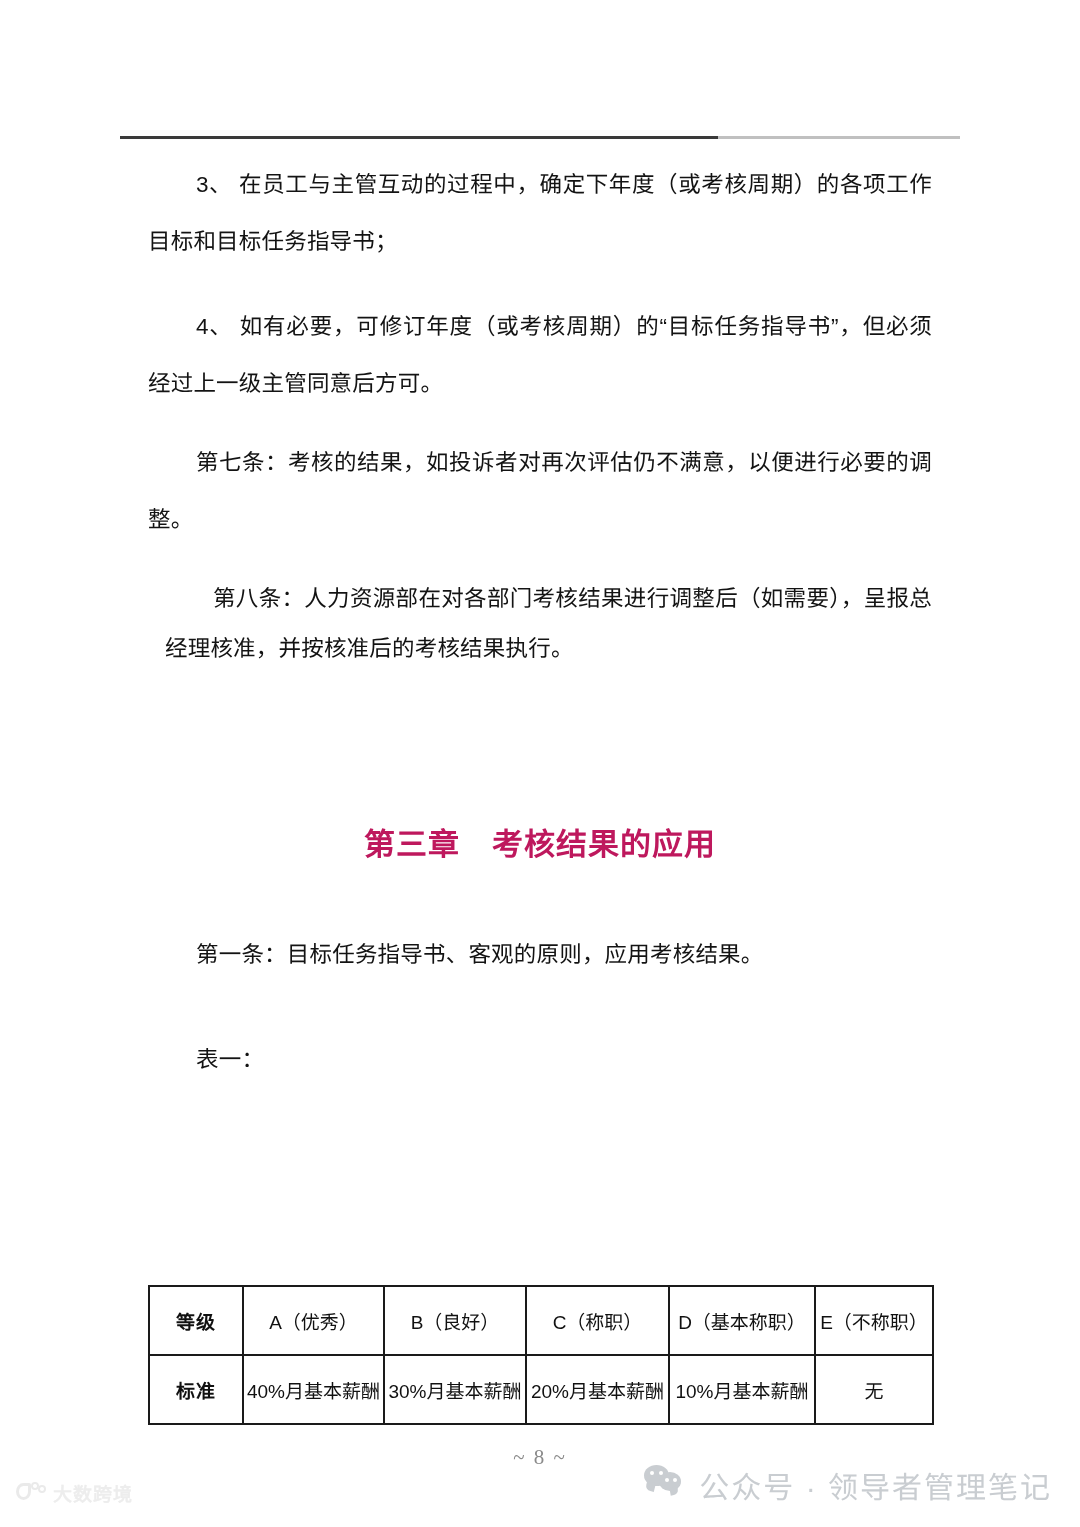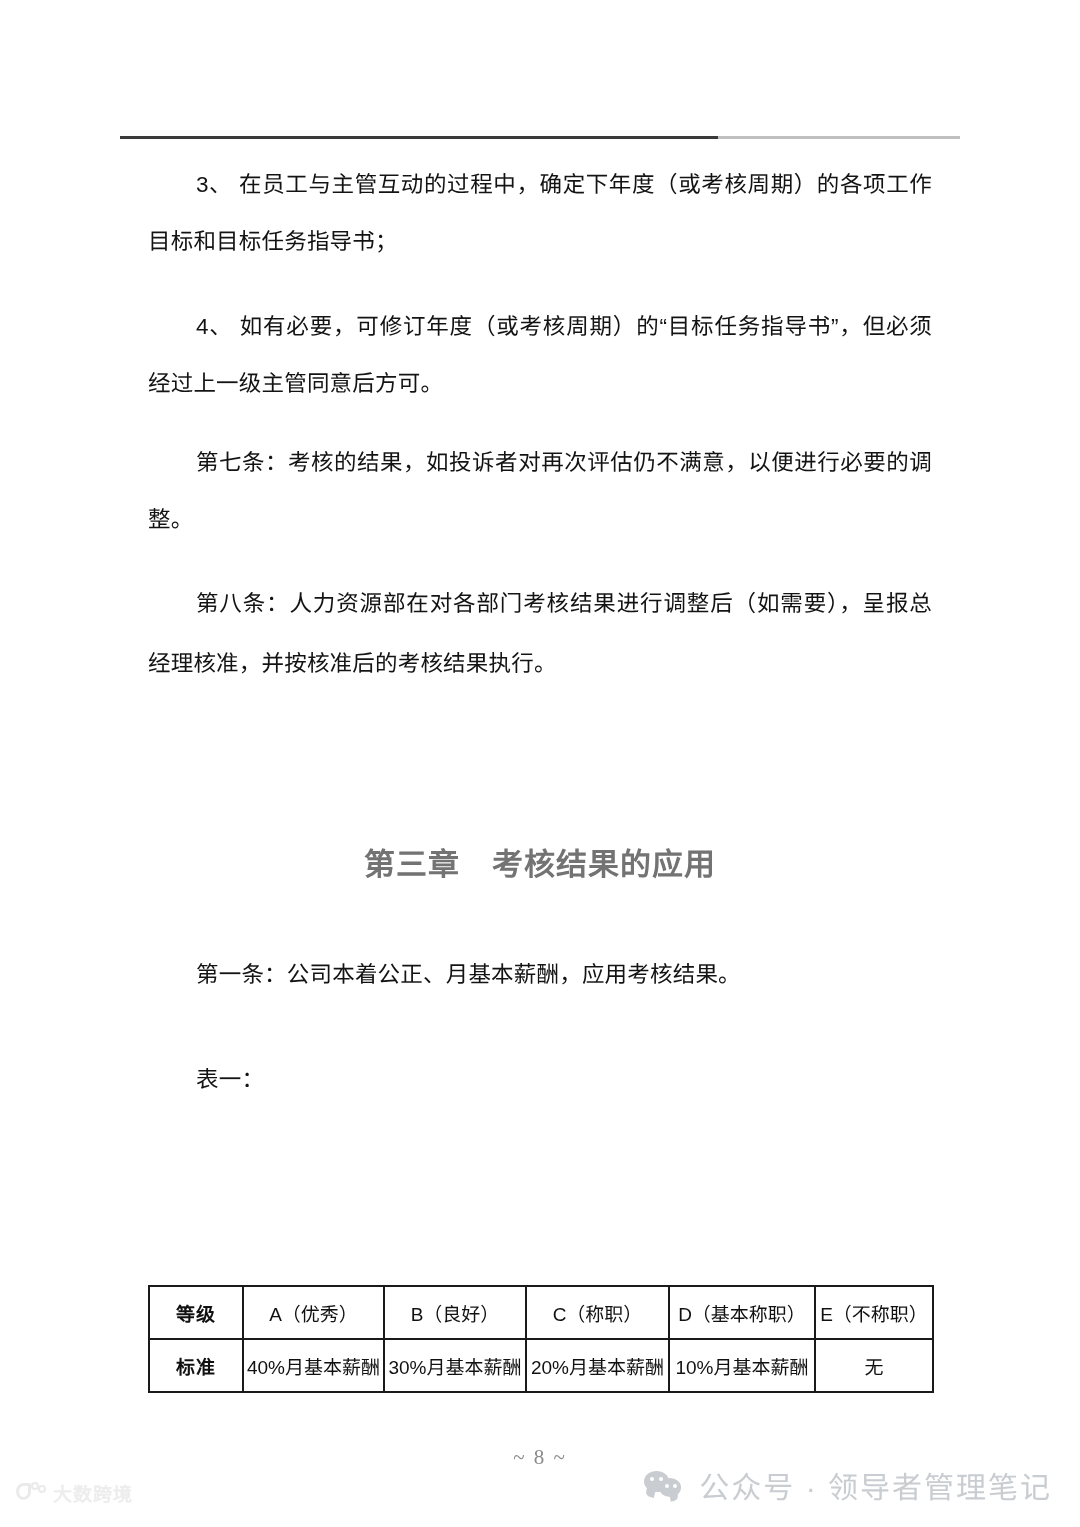--- a/index.html
+++ b/index.html
@@ -62,35 +62,35 @@
     text-align: justify;
     text-justify: inter-ideograph;
     color: #131313;
     font-weight: 500;
   }
   p.para.indent {
     text-indent: 48px;
   }
   
   p.s1 { margin-top: 6px; }
-  p.tight { line-height: 60px; }
+  p.tight { line-height: 50px; margin-left: 17px; }
 
   .sp-7  { height: 28px; }
   .sp-8  { height: 22px; }
   .sp-9  { height: 26px; }
   .sp-10 { height: 26px; }
 
   
   h2.chapter {
     margin: 0;
     font-size: 31px;
     font-weight: 700;
     text-align: center;
     letter-spacing: 1px;
-    color: #737373;
+    color: #be185d;
     line-height: 46px;
   }
   .chapter-gap-top { height: 96px; }
   .chapter-gap-bottom { height: 58px; }
 
   
   .table-wrap {
     position: absolute;
     top: 1285px;
     left: 148px;
@@ -101,21 +101,21 @@
     width: 784px;
     table-layout: fixed;
   }
   table.grade-table td {
     border: 2px solid #1a1a1a;
     height: 35px;
     text-align: center;
     vertical-align: middle;
     font-size: 19px;
     color: #111111;
-    padding: 8px 2px;
+    padding: 16px 2px;
     white-space: nowrap;
     overflow: hidden;
   }
   table.grade-table td.rowhead {
     font-weight: 700;
     letter-spacing: 1px;
   }
   col.c0 { width: 94px; }
   col.c1 { width: 141px; }
   col.c2 { width: 142px; }
@@ -175,21 +175,20 @@
     color: #ececec;
     letter-spacing: 1px;
     text-shadow: 0 0 1px rgba(0,0,0,0.05);
   }
 
   .wm-right {
     position: absolute;
     right: 28px;
     top: 1463px;
     display: flex;
-    align-items: center;
     gap: 13px;
   }
   .wm-right .wechat {
     width: 42px;
     height: 32px;
     position: relative;
     flex: none;
   }
   .wm-right .wechat .bubble-big,
   .wm-right .wechat .bubble-small {
@@ -271,21 +270,21 @@
 
     <div class="sp-9"></div>
 
 
     <div class="chapter-gap-top"></div>
 
     <h2 class="chapter">第三章　考核结果的应用</h2>
 
     <div class="chapter-gap-bottom"></div>
 
-    <p class="para indent">第一条：公司本着公正、月基本薪酬，应用考核结果。</p>
+    <p class="para indent">第一条：目标任务指导书、客观的原则，应用考核结果。</p>
 
     <div class="sp-9"></div>
 
 
     <div class="sp-8"></div>
 
     <p class="para indent">表一：</p>
 
   </div>
 

